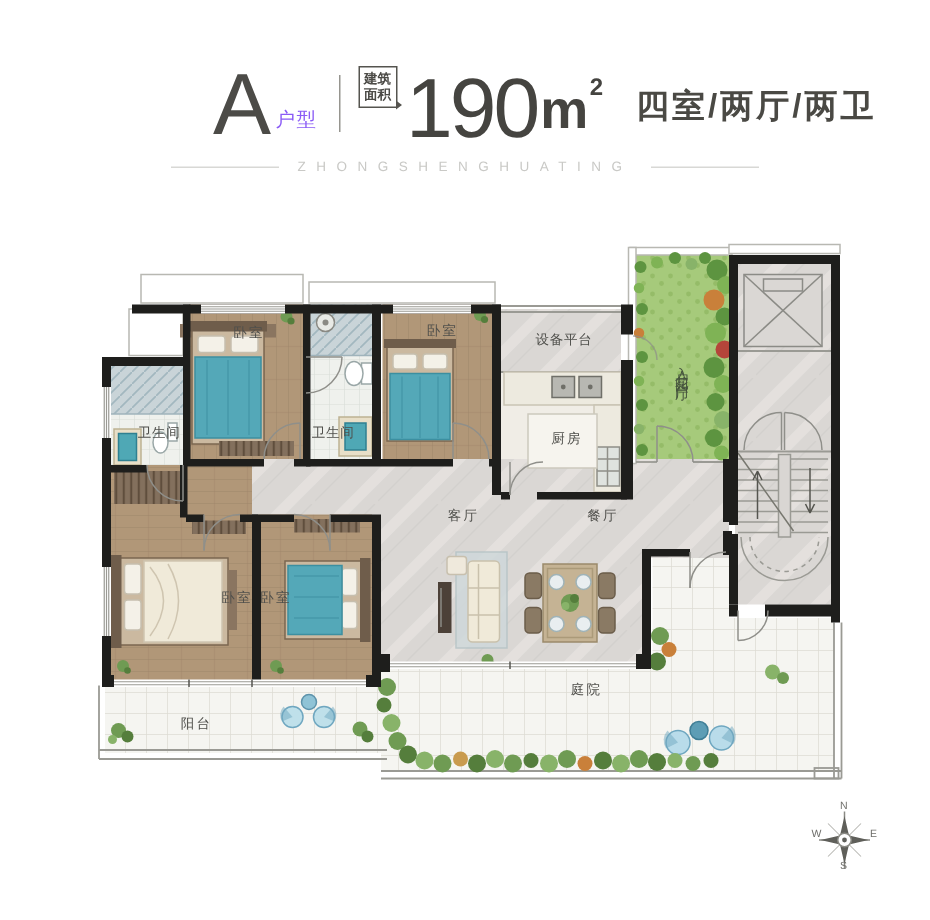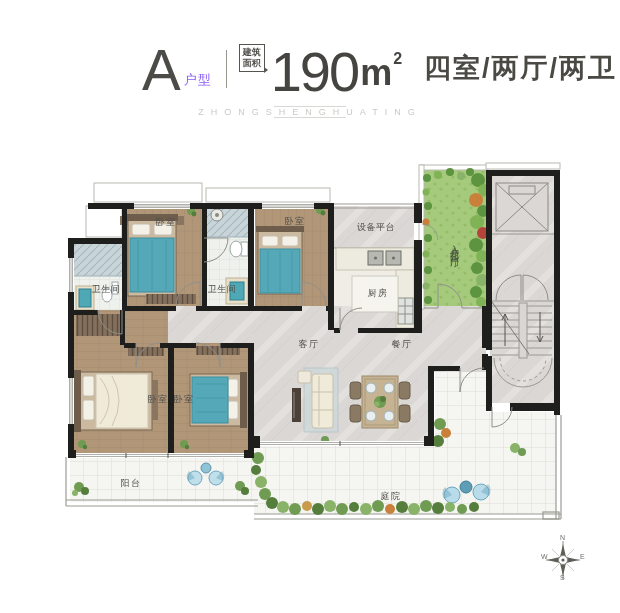--- a/index.html
+++ b/index.html
@@ -12,24 +12,24 @@
   .unit-letter{font-size:58px;line-height:0.92;font-weight:400;color:#4c4b47;}
   .unit-suffix{font-size:13px;color:#8b5cf6;margin:0 0 7px 3px;letter-spacing:1px;}
   .hdr-divider{width:1px;height:38px;background:#96958f;margin:0 12px 8px 14px;}
   .area-badge{border:1px solid #55544f;color:#4c4b47;font-size:9px;font-weight:700;
               line-height:1.2;padding:2px 3px;margin:0 6px 24px 0;text-align:center;position:relative;}
   .area-badge:after{content:"";position:absolute;right:-4px;bottom:-2px;width:0;height:0;
               border-left:4px solid #55544f;border-top:3px solid transparent;border-bottom:3px solid transparent;}
   .area-value{font-size:56px;line-height:0.88;font-weight:400;color:#454440;letter-spacing:-2px;}
   .area-unit{font-size:36px;font-weight:700;color:#454440;margin:0 0 2px 2px;}
   .area-exp{font-size:16px;font-weight:700;color:#454440;margin:0 0 28px 1px;}
-  .layout-desc{font-size:27px;font-weight:700;color:#4a4944;letter-spacing:2px;margin:0 0 10px 22px;}
+  .layout-desc{font-size:22px;font-weight:700;color:#4a4944;letter-spacing:2px;margin:0 0 10px 22px;}
 
   
-  .wm{position:absolute;left:0;top:106px;width:620px;display:flex;align-items:center;justify-content:center;flex-direction:column;}
+  .wm{position:absolute;left:0;top:106px;width:620px;display:flex;align-items:center;justify-content:center;gap:12px;}
   .wm-line{width:72px;height:1px;background:#d8d8d5;}
   .wm-text{font-size:9px;color:#c9c9c6;letter-spacing:7px;white-space:nowrap;}
 
   
   .plan-svg{position:absolute;left:0;top:0;}
   .rl{position:absolute;transform:translate(-50%,-50%);font-size:9px;color:#4f4f4b;
       letter-spacing:1.5px;white-space:nowrap;z-index:5;}
   .rl.small{letter-spacing:0.5px;font-family:Liberation Serif, serif;}
   .rl.vert{writing-mode:vertical-rl;letter-spacing:3px;color:#44523d;}
 
@@ -468,21 +468,21 @@
   <span class="rl small" style="left:106px;top:289px">卫生间</span>
   <span class="rl small" style="left:222px;top:289px">卫生间</span>
   <span class="rl small" style="left:376px;top:227px">设备平台</span>
   <span class="rl" style="left:378px;top:293px">厨房</span>
   <span class="rl vert" style="left:454px;top:246px">入户花园门厅</span>
   <span class="rl" style="left:309px;top:344px">客厅</span>
   <span class="rl" style="left:402px;top:344px">餐厅</span>
   <span class="rl" style="left:158px;top:399px">卧室</span>
   <span class="rl" style="left:184px;top:399px">卧室</span>
   <span class="rl" style="left:131px;top:483px">阳台</span>
-  <span class="rl" style="left:391px;top:496px">庭院</span>
+  <span class="rl" style="left:391px;top:460px">庭院</span>
 
   <div class="compass">
     <span class="c-n">N</span>
     <span class="c-w">W</span>
     <span class="c-e">E</span>
     <span class="c-s">S</span>
   </div>
 
 </div>
 

